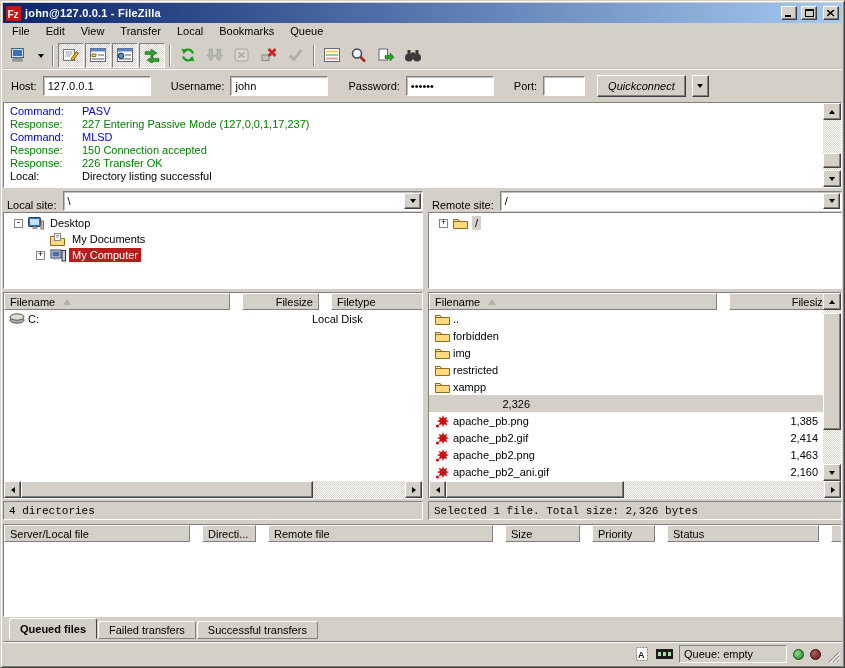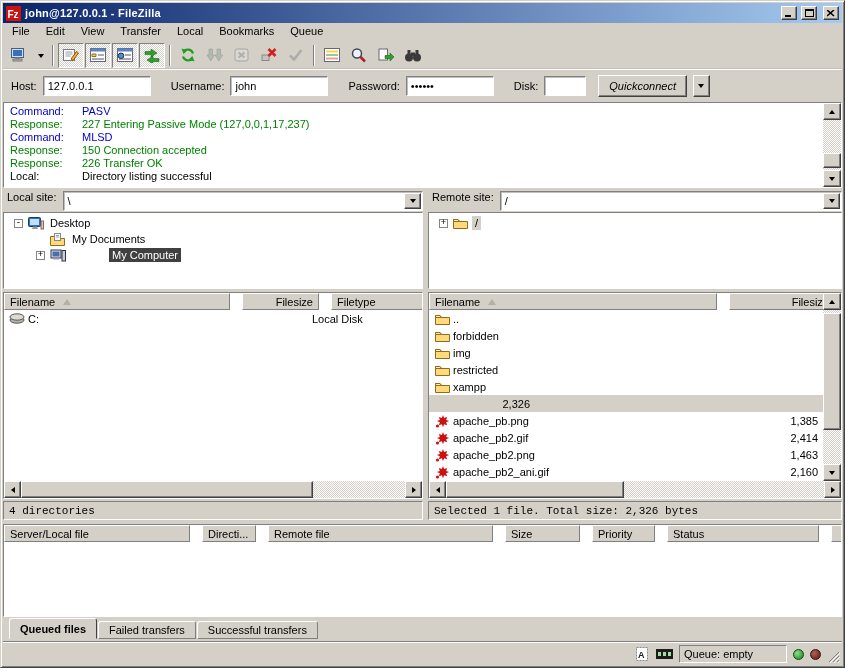--- a/index.html
+++ b/index.html
@@ -68,35 +68,35 @@
   .arr-up { width:0; height:0; border:3px solid transparent; border-bottom:4px solid #000; margin-top:-3px; }
   .arr-dn { width:0; height:0; border:3px solid transparent; border-top:4px solid #000; margin-bottom:-3px; }
   .arr-lf { width:0; height:0; border:3px solid transparent; border-right:4px solid #000; margin-left:-3px; }
   .arr-rt { width:0; height:0; border:3px solid transparent; border-left:4px solid #000; margin-right:-3px; }
 
   
   .panes { flex:none; display:flex; margin-top:2px; }
   .pane-left { width:420px; flex:none; display:flex; flex-direction:column; }
   .v-split { width:5px; flex:none; }
   .pane-right { flex:1; display:flex; flex-direction:column; min-width:0; }
-  .site-row { height:22px; flex:none; display:flex; align-items:flex-start; gap:3px; padding:1px 0; }
+  .site-row { height:22px; flex:none; display:flex; align-items:flex-end; gap:3px; padding:1px 0; }
   .site-label { padding:0 3px 0 4px; white-space:nowrap; }
   .combo { flex:1; height:20px; display:flex; background:#fff; border:1px solid; border-color:#808080 #fff #fff #808080;
     box-shadow: inset 1px 1px 0 #40404055; align-items:center; }
   .combo-value { flex:1; padding:0 4px; white-space:nowrap; overflow:hidden; }
   .combo-dd { width:17px; height:16px; margin:1px; display:flex; align-items:center; justify-content:center; }
   .tree-box { height:77px; flex:none; background:#fff; border:1px solid; border-color:#808080 #fff #fff #808080; padding:2px 0; overflow:hidden; }
   .tree-row { height:16px; display:flex; align-items:center; white-space:nowrap; }
   .expander { width:9px; height:9px; flex:none; border:1px solid #848484; background:#fff;
     display:inline-flex; align-items:center; justify-content:center;
     font:9px/7px "Liberation Mono",monospace; margin-right:4px; }
   .exp-spacer { width:13px; flex:none; }
   .tree-icon { width:17px; flex:none; margin-right:3px; }
   .tree-label { padding:1px 3px; }
-  .tree-label.sel { background:#404040; color:#fff;margin-left:40px; }
+  .tree-label.sel { background:#b91c1c; color:#fff; }
   .tree-label.foc { background:#d4d0c8; }
 
   
   .list-section { flex:none; display:flex; margin-top:3px; }
   .list-box { border:1px solid; border-color:#808080 #fff #fff #808080; background:#fff; display:flex; flex-direction:column; }
   .pane-left .list-box, .pane-right .list-box { height:207px; }
   .list-top { display:flex; flex:1; min-height:0; }
   .list-main { flex:1; display:flex; flex-direction:column; min-width:0; }
   .lheader { height:17px; flex:none; display:flex; overflow:hidden;gap:12px; }
   .hcell { height:17px; flex:none; background:#d4d0c8; border:1px solid; border-color:#fff #808080 #808080 #fff;
@@ -320,21 +320,21 @@
       </button>
     </div>
 
   <div class="qc-bar">
     <span class="qc-label">Host:</span>
     <input class="qc-input gap" style="width: 108px;" value="127.0.0.1">
     <span class="qc-label">Username:</span>
     <input class="qc-input gap" style="width: 98px;" value="john">
     <span class="qc-label">Password:</span>
     <input class="qc-input gap" style="width: 88px;" value="••••••">
-    <span class="qc-label">Disk:</span>
+    <span class="qc-label">Port:</span>
     <input class="qc-input" style="width: 42px;" value="">
     <button class="btn3d qc-btn" style="margin-left:6px">Quickconnect</button>
     <button class="btn3d qc-dd">
       <span class="icon">
           <span class="dd-tri"></span>
         </span>
     </button>
   </div>
 
   <div class="log-wrap">

